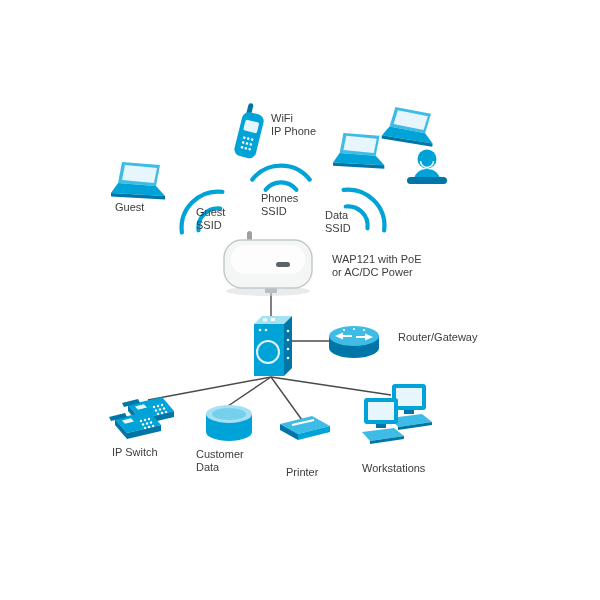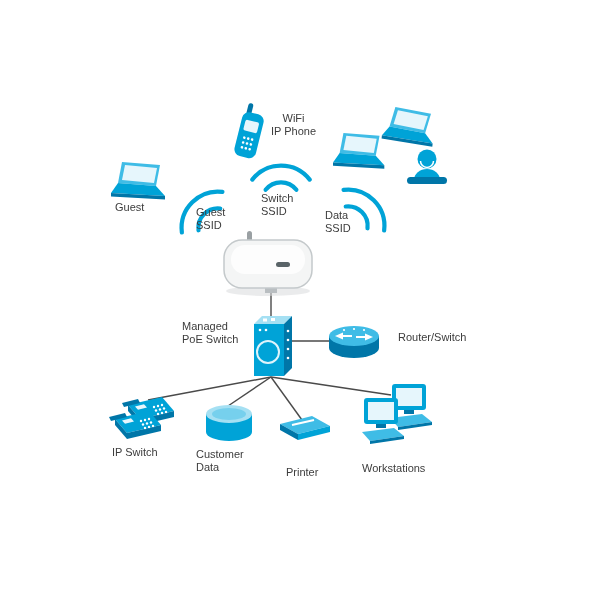--- a/index.html
+++ b/index.html
@@ -170,39 +170,39 @@
       <polygon points="280,424 298,434 298,440 280,430" class="f-dark"></polygon>
       <line x1="292" y1="425" x2="314" y2="420" stroke="#ffffff" stroke-width="2"></line>
     </g>
 
     <g>
       <use href="#desktop" transform="translate(388,384)"></use>
       <use href="#desktop" transform="translate(360,398)"></use>
     </g>
   </svg>
 
-  <div class="label" style="left:271px;top:112px;text-align:center;">WiFi
+  <div class="label" style="left:271px;top:112px;">WiFi
 IP Phone</div>
 
   <div class="label" style="left:115px;top:201px;">Guest</div>
 
   <div class="label" style="left:196px;top:206px;">Guest
 SSID</div>
 
-  <div class="label" style="left:261px;top:192px;">Switch
+  <div class="label" style="left:261px;top:192px;">Phones
 SSID</div>
 
   <div class="label" style="left:325px;top:209px;">Data
 SSID</div>
 
-
-  <div class="label" style="left:182px;top:320px;">Managed
-PoE Switch</div>
-
-  <div class="label" style="left:398px;top:331px;">Router/Switch</div>
+  <div class="label" style="left:332px;top:253px;">WAP121 with PoE
+or AC/DC Power</div>
+
+
+  <div class="label" style="left:398px;top:331px;">Router/Gateway</div>
 
   <div class="label" style="left:112px;top:446px;">IP Switch</div>
 
   <div class="label center" style="left:196px;top:448px;width:64px;">Customer
 Data</div>
 
   <div class="label" style="left:286px;top:466px;">Printer</div>
 
   <div class="label" style="left:362px;top:462px;">Workstations</div>
 </div>

